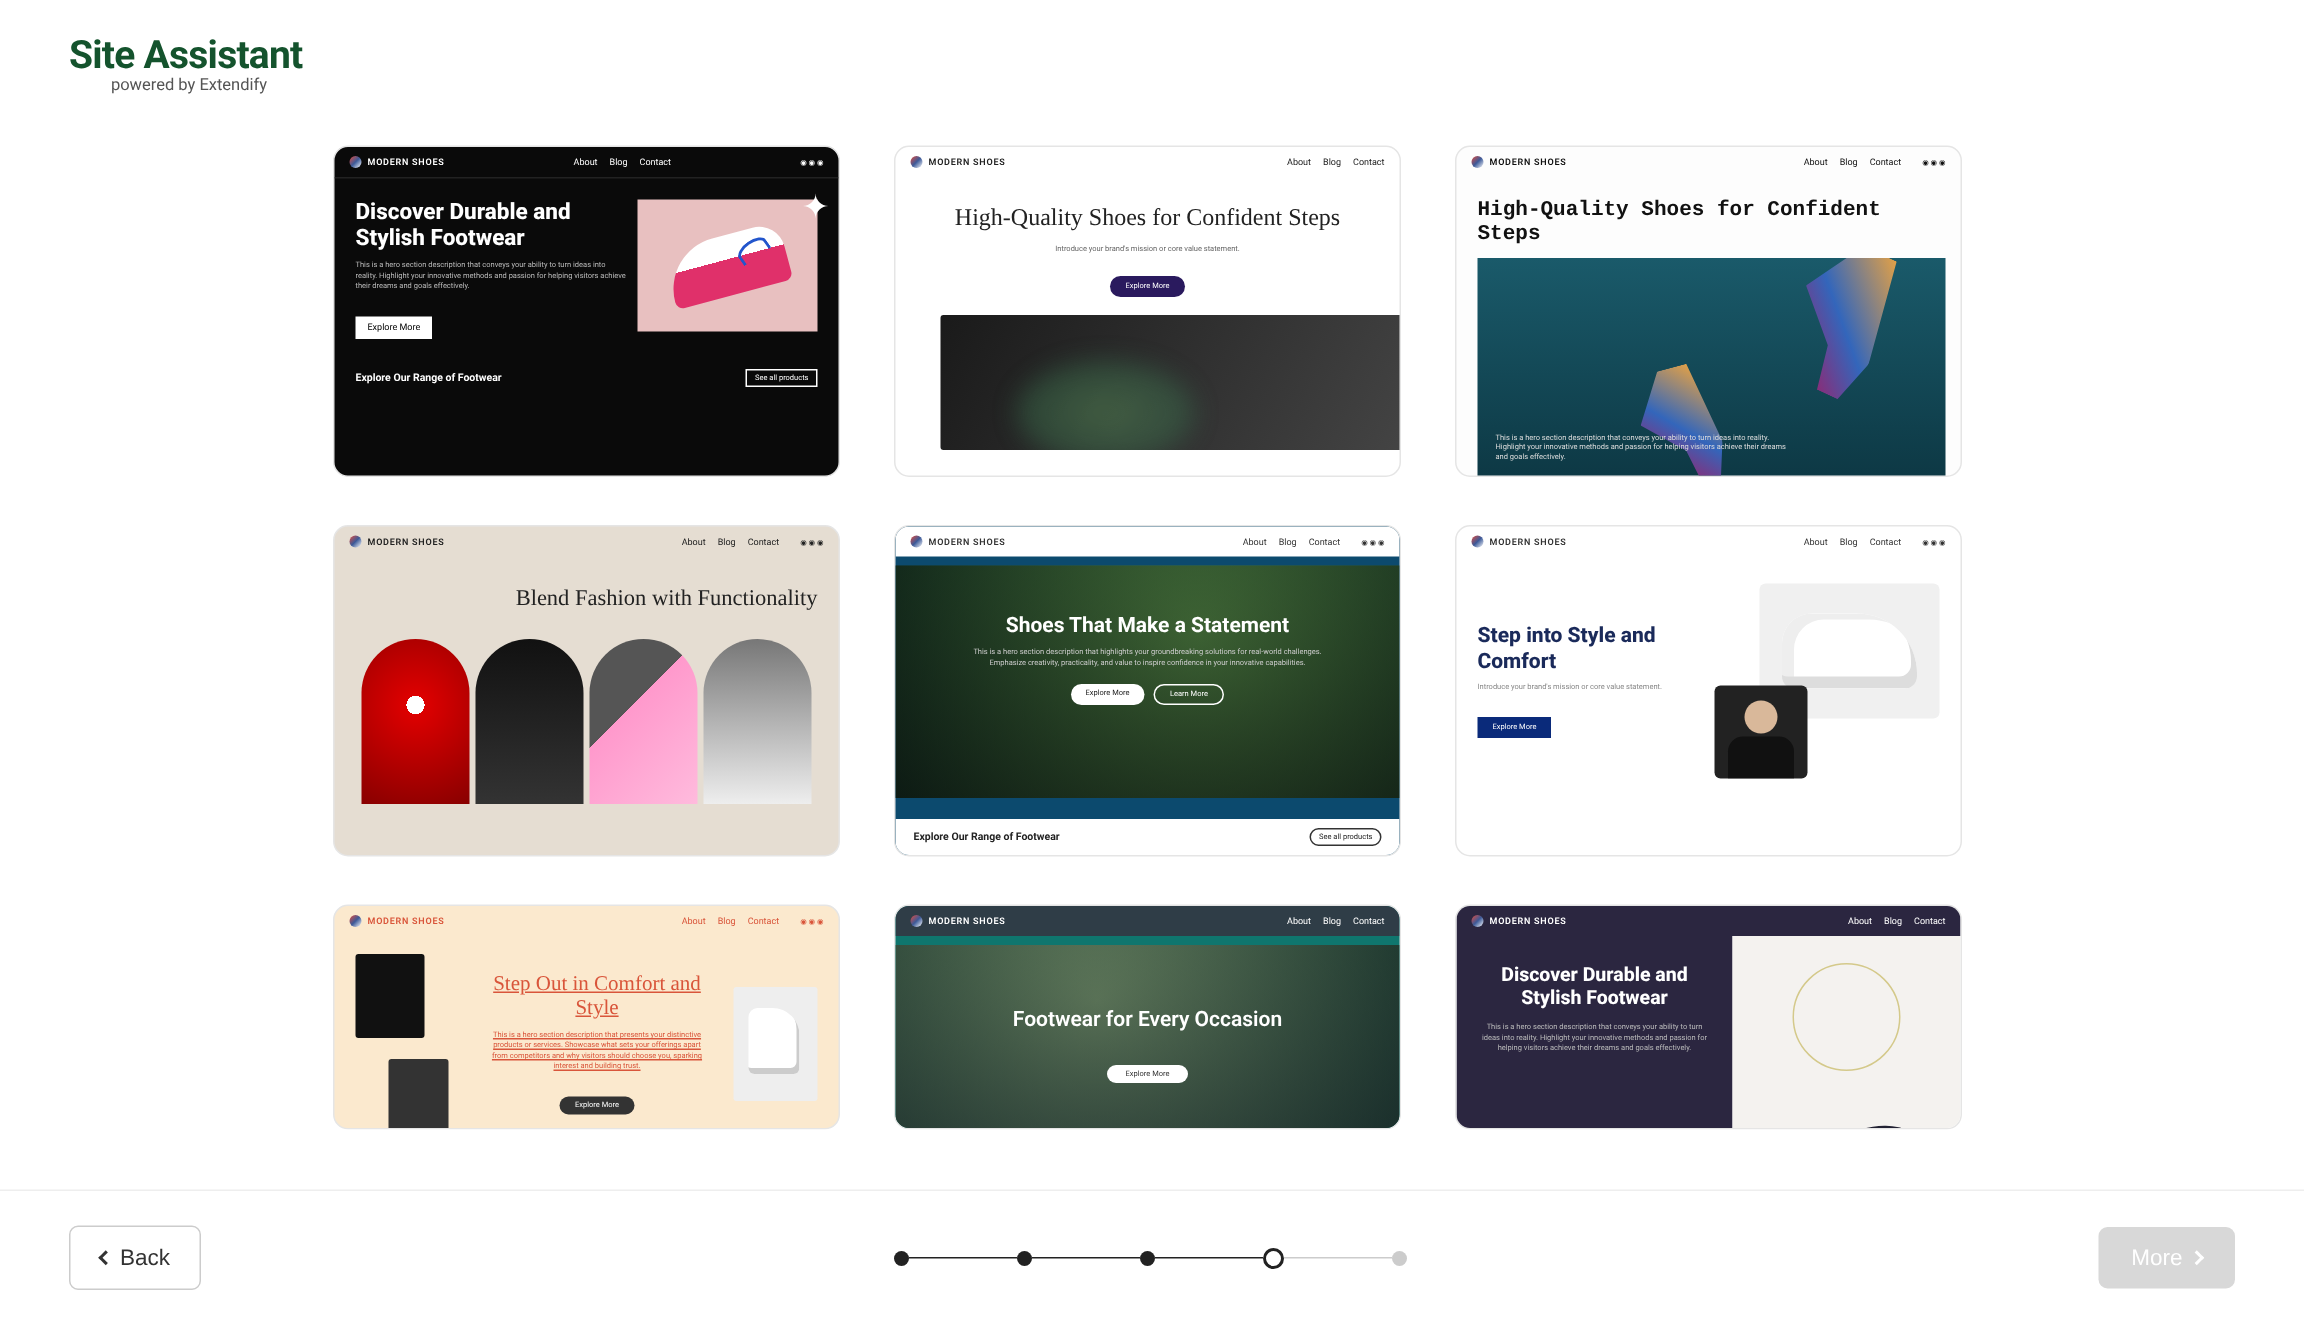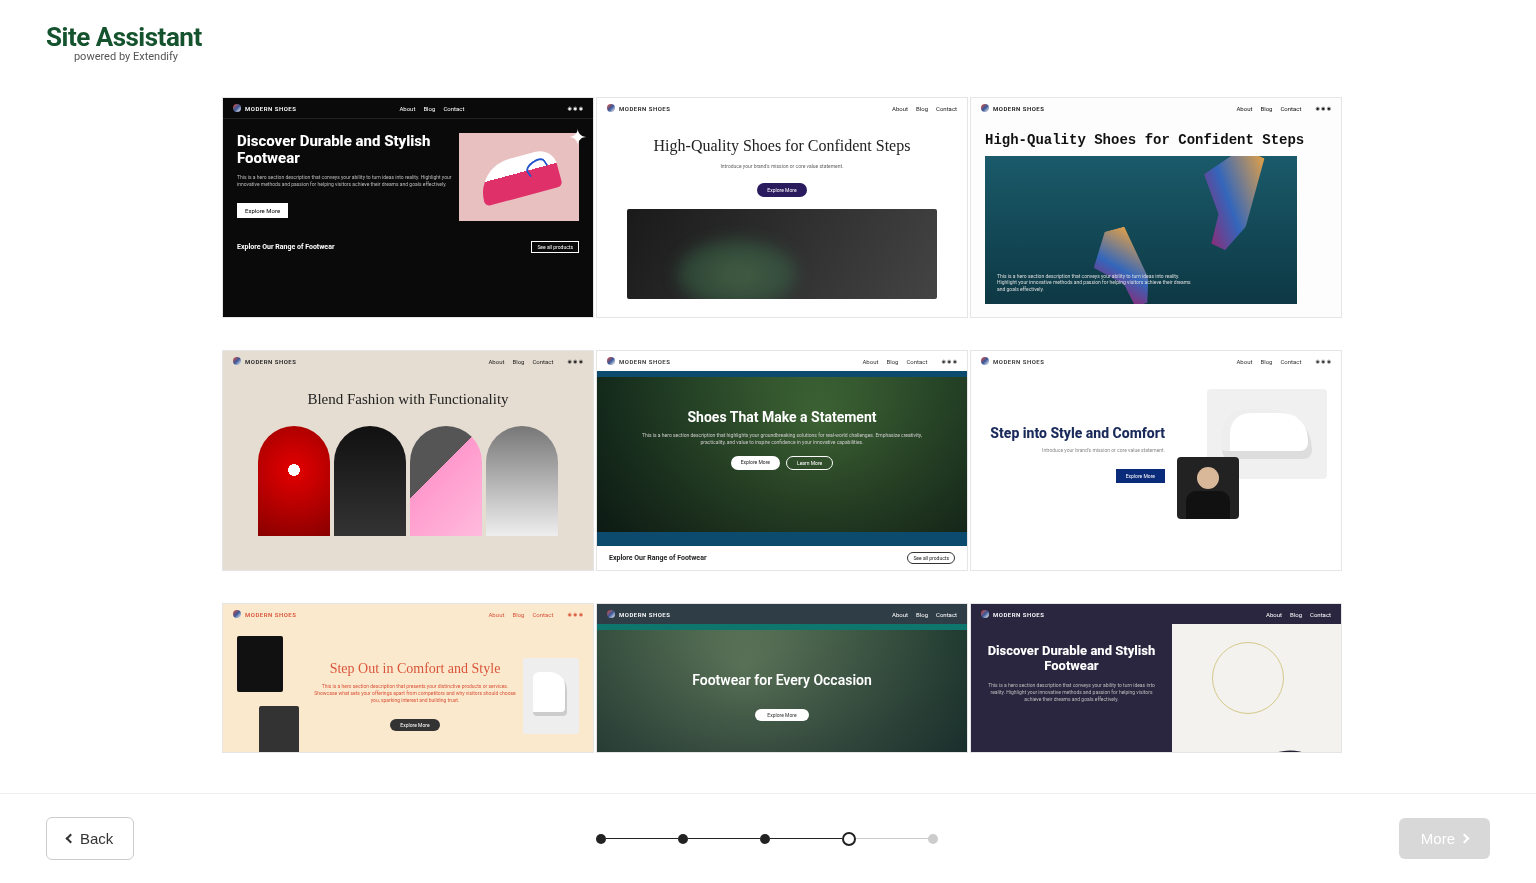--- a/index.html
+++ b/index.html
@@ -4,21 +4,21 @@
 <style>
 * { margin: 0; padding: 0; box-sizing: border-box; }
 body { font-family: -apple-system, BlinkMacSystemFont, "Segoe UI", Roboto, sans-serif; background: #fff; width: 1536px; height: 883px; overflow: hidden; position: relative; }
 
 .header { padding: 22px 46px 10px; }
 .logo-title { font-size: 26px; font-weight: 700; color: #14532d; letter-spacing: -0.5px; }
 .logo-subtitle { font-size: 11px; color: #555; text-align: center; margin-top: -2px; }
 
 .grid { display: grid; grid-template-columns: repeat(3, 344px); gap: 32px 30px; justify-content: center; padding: 24px 0 0; height: 680px; overflow: hidden; }
 
-.card { width: 372px; height: 221px; border: 1px solid #e5e5e5; border-radius: 0; overflow: hidden; background: #fff; cursor: pointer; position: relative; }
+.card { width: 338px; height: 221px; border: 1px solid #e5e5e5; border-radius: 10px; overflow: hidden; background: #fff; cursor: pointer; position: relative; }
 
 
 .pv-head { display: flex; align-items: center; justify-content: space-between; padding: 6px 10px; font-size: 6px; }
 .pv-head .brand { display: flex; align-items: center; gap: 4px; font-weight: 600; letter-spacing: 0.5px; }
 .pv-head .logo-dot { width: 8px; height: 8px; border-radius: 50%; background: linear-gradient(135deg,#e74c3c,#3b5998,#fff); }
 .pv-head .nav { display: flex; gap: 8px; }
 .pv-head .icons { display: flex; gap: 4px; font-size: 5px; }
 
 
 .c1 { background: #0a0a0a; color: #fff; }
@@ -48,21 +48,21 @@
 .c3 { background: #fdfdfd; color: #111; }
 .c3 .hero { padding: 14px 14px 0; }
 .c3 .h1 { font-family: "Courier New", monospace; font-size: 14px; font-weight: 700; margin-bottom: 8px;}
 .c3 .img { width: 312px; height: 148px; background: linear-gradient(#1a5a6a,#0d3844); position:relative; overflow:hidden;}
 .c3 .heel{position:absolute;width:60px;height:100px;background:linear-gradient(45deg,#c04,#36b,#fa3);right:40px;top:-10px;transform:rotate(25deg);clip-path:polygon(40% 0,80% 0,100% 70%,85% 100%,60% 100%,50% 70%,0 40%);}
 .c3 .heel2{position:absolute;width:50px;height:80px;background:linear-gradient(45deg,#c04,#36b,#fa3);left:110px;bottom:-5px;transform:rotate(-15deg);clip-path:polygon(40% 0,80% 0,100% 70%,85% 100%,60% 100%,50% 70%,0 40%);}
 .c3 .overlay{position:absolute;left:12px;bottom:12px;font-size:5px;color:#ddd;max-width:200px;line-height:1.3;}
 
 
 .c4 { background: #e5ddd2; color: #222; }
-.c4 .hero { text-align: center; padding: 20px 14px 0; }
+.c4 .hero { text-align: right; padding: 20px 14px 0; }
 .c4 .h1 { font-family: Georgia, serif; font-size: 15px; margin-bottom: 18px; }
 .c4 .shoes { display: flex; gap: 4px; justify-content:center; }
 .c4 .s { width: 72px; height: 110px; border-radius: 36px 36px 0 0; }
 .c4 .s1{background:radial-gradient(circle at 50% 40%,#fff 8%,#d00 8%,#800);}
 .c4 .s2{background:linear-gradient(#111,#333);}
 .c4 .s3{background:linear-gradient(135deg,#555 40%,#f9c 40%,#fbd);}
 .c4 .s4{background:linear-gradient(#777,#eee);}
 
 
 .c5 { background: #0c4a6e; color: #fff; position:relative; }
@@ -74,35 +74,35 @@
 .c5 .btns{display:flex;gap:6px;justify-content:center;}
 .c5 .btn{font-size:5px;padding:3px 10px;border-radius:10px;}
 .c5 .b1{background:#fff;color:#222;}
 .c5 .b2{border:1px solid #fff;color:#fff;}
 .c5 .footrow{background:#fff;color:#222;position:absolute;bottom:0;left:0;right:0;padding:6px 12px;font-size:7px;font-weight:700;display:flex;justify-content:space-between;align-items:center;}
 .c5 .footrow .ob{border:1px solid #333;font-size:5px;font-weight:400;padding:2px 5px;border-radius:8px;}
 
 
 .c6 { background: #fff; color: #1a2a5a; }
 .c6 .hero { display: flex; padding: 18px 14px; gap: 12px; align-items:center;}
-.c6 .hero-left{flex:1;text-align:right;}
+.c6 .hero-left{flex:1;}
 .c6 .h1{font-size:14px;font-weight:800;line-height:1.15;margin-bottom:6px;}
 .c6 .desc{font-size:5px;color:#888;margin-bottom:10px;}
 .c6 .btn{background:#0a2a7a;color:#fff;font-size:5px;padding:4px 10px;display:inline-block;}
 .c6 .imgs{position:relative;width:150px;height:130px;}
 .c6 .bigshoe{position:absolute;right:0;top:0;width:120px;height:90px;background:#f0f0f0;border-radius:4px;display:flex;align-items:center;justify-content:center;}
 .c6 .bigshoe::after{content:'';width:90px;height:50px;background:#fff;border-radius:20px 40px 8px 8px;box-shadow:inset -4px -8px 0 #ddd, inset 8px 4px 0 #eee;}
 .c6 .person{position:absolute;left:0;bottom:0;width:62px;height:62px;background:#222;border-radius:4px;display:flex;align-items:flex-end;justify-content:center;overflow:hidden;}
 .c6 .person::before{content:'';width:22px;height:22px;background:#d9b89a;border-radius:50%;position:absolute;top:10px;}
 .c6 .person::after{content:'';width:44px;height:28px;background:#111;border-radius:10px 10px 0 0;position:absolute;bottom:0;}
 
 
 .c7{background:#fbe9ce;color:#d9553a;}
 .c7 .pv-head{color:#d9553a;}
-.c7 .hero{display:flex;padding:12px 14px;gap:4px;align-items:center;}
+.c7 .hero{display:flex;padding:12px 14px;gap:20px;align-items:center;text-decoration:underline;}
 .c7 .left-imgs{width:70px;position:relative;height:120px;}
 .c7 .li1{position:absolute;width:46px;height:56px;background:#111;top:0;left:0;border-radius:2px;}
 .c7 .li2{position:absolute;width:40px;height:50px;background:#333;bottom:0;left:22px;border-radius:2px;}
 .c7 .mid{flex:1;text-align:center;}
 .c7 .h1{font-family:Georgia,serif;font-size:14px;line-height:1.15;margin-bottom:6px;}
 .c7 .desc{font-size:5px;line-height:1.4;margin-bottom:8px;}
 .c7 .btn{background:#333;color:#fff;font-size:5px;padding:3px 10px;border-radius:10px;display:inline-block;}
 .c7 .right-img{width:56px;height:76px;background:#eee;border-radius:2px;position:relative;}
 .c7 .right-img::after{content:'';position:absolute;width:34px;height:44px;background:#fff;border-radius:6px 18px 4px 4px;left:10px;top:14px;box-shadow:inset -2px -4px 0 #ccc;}
 

